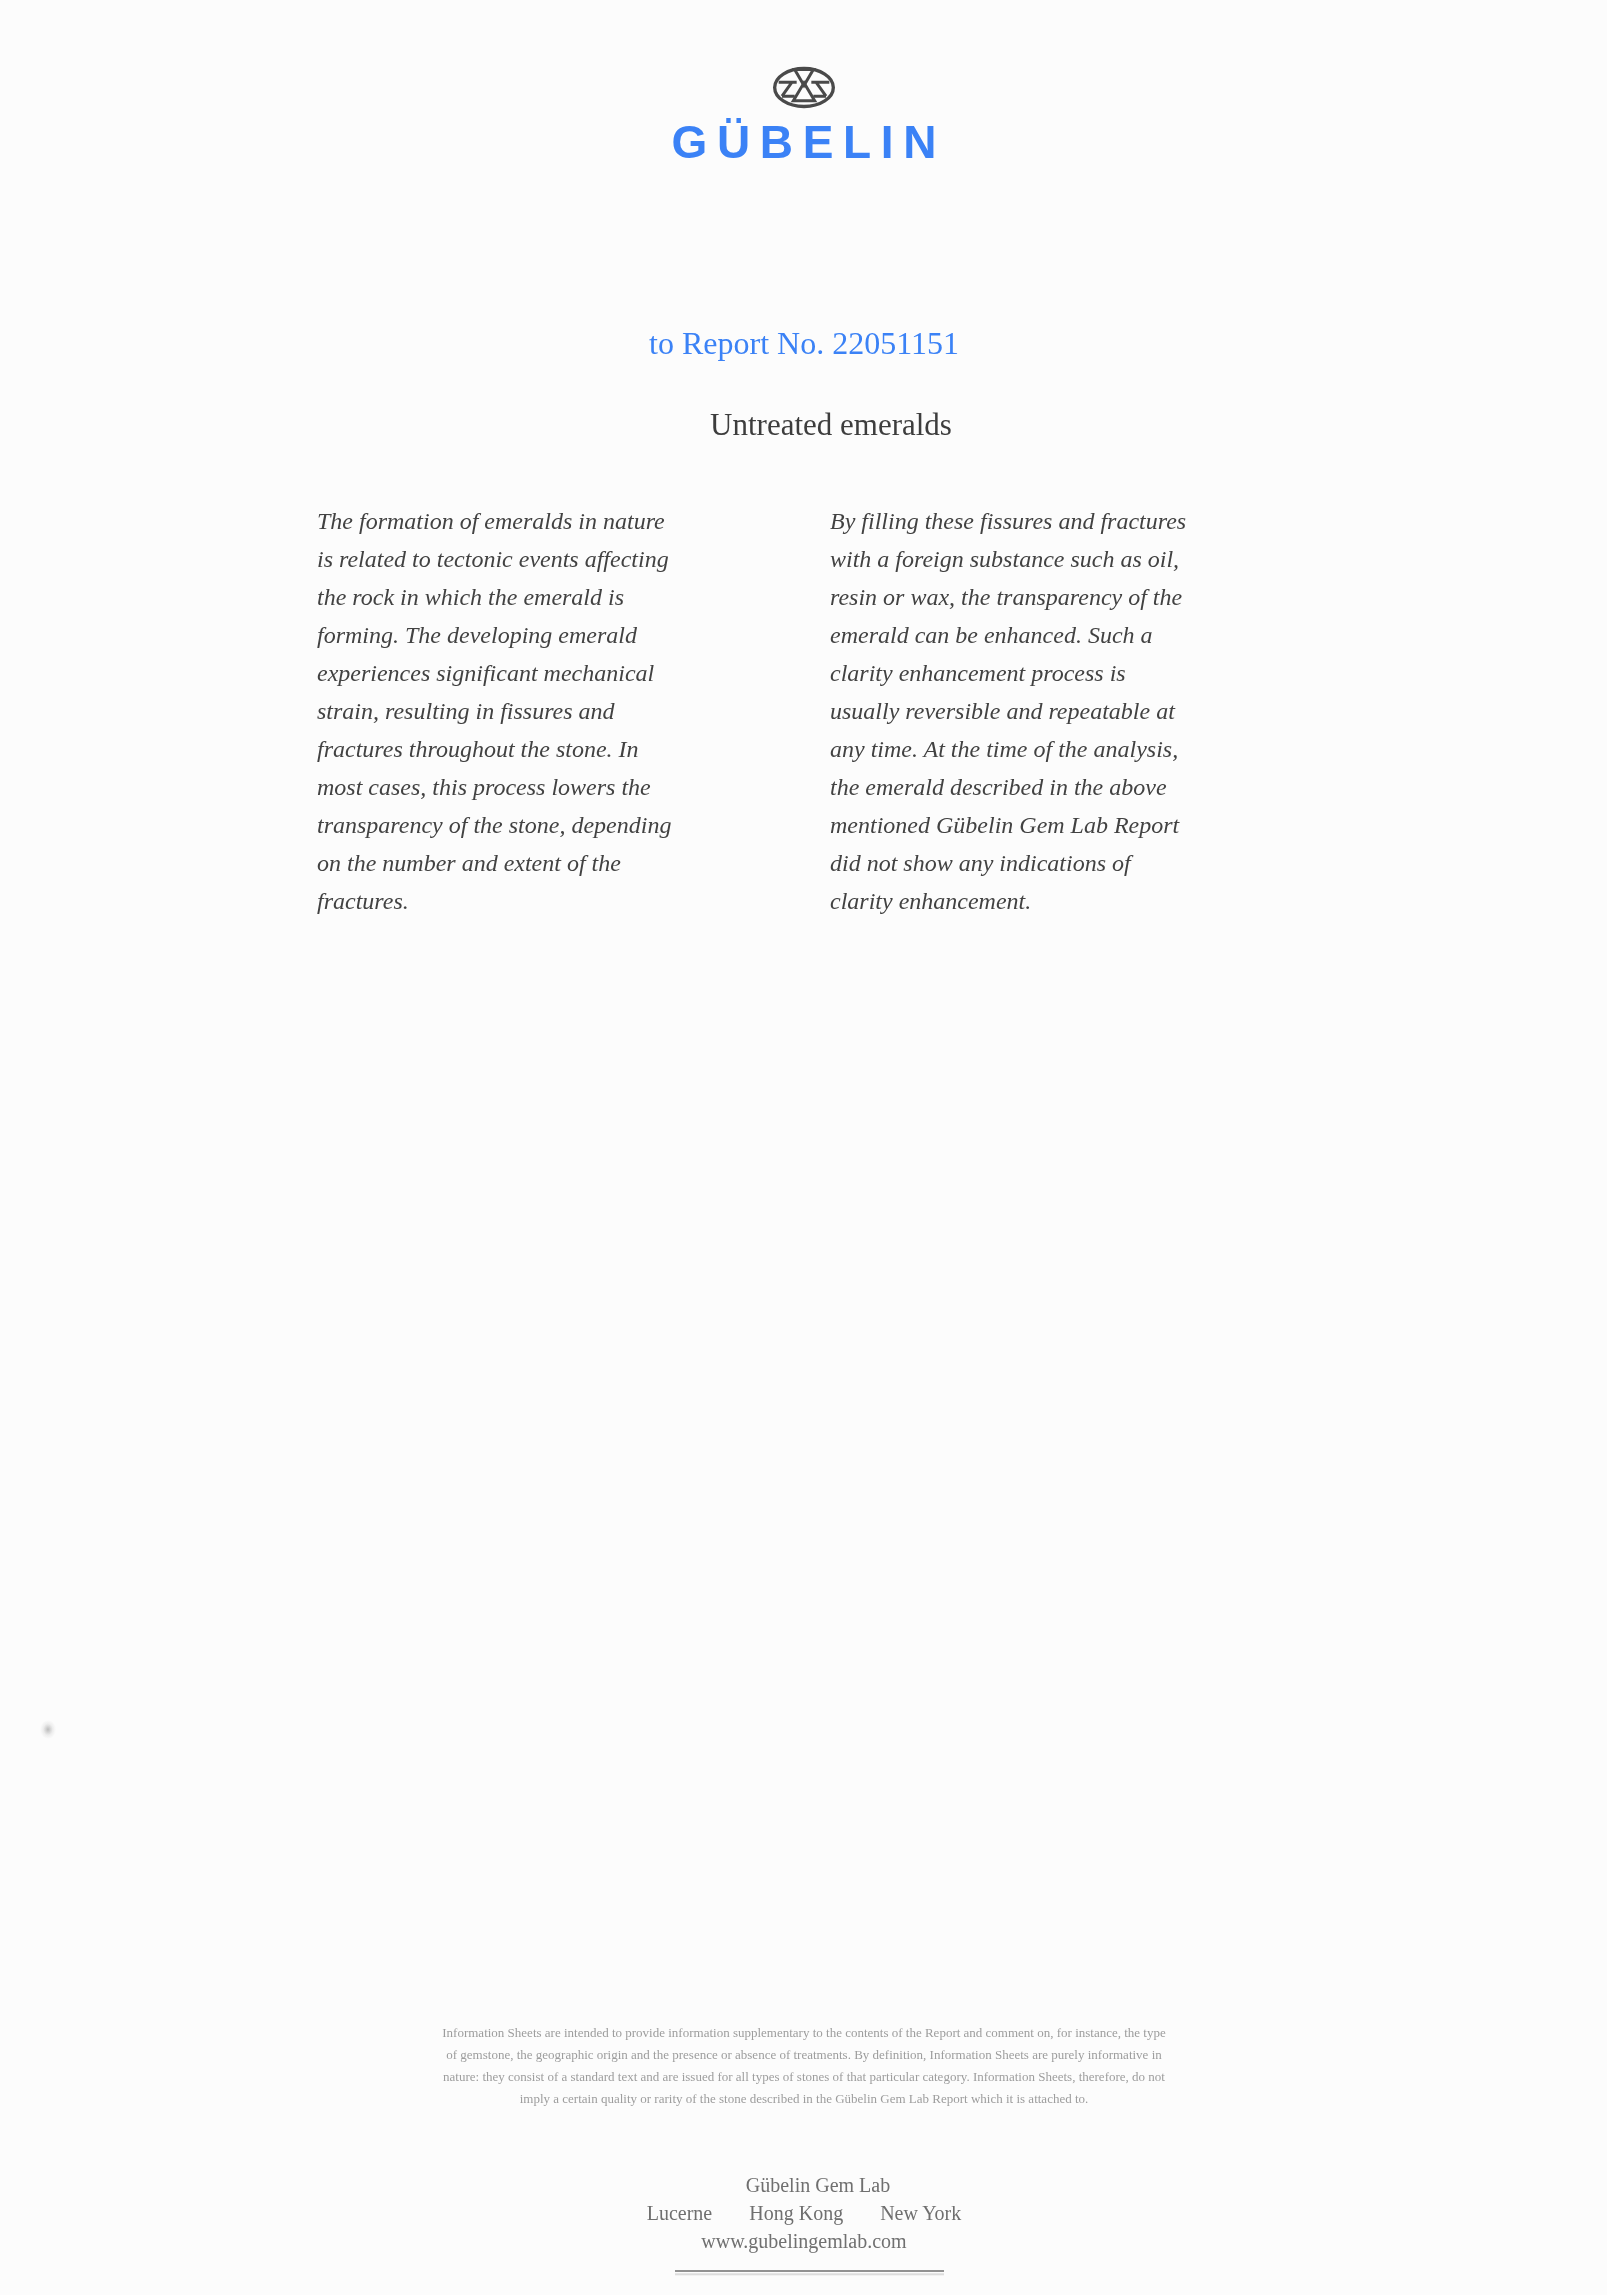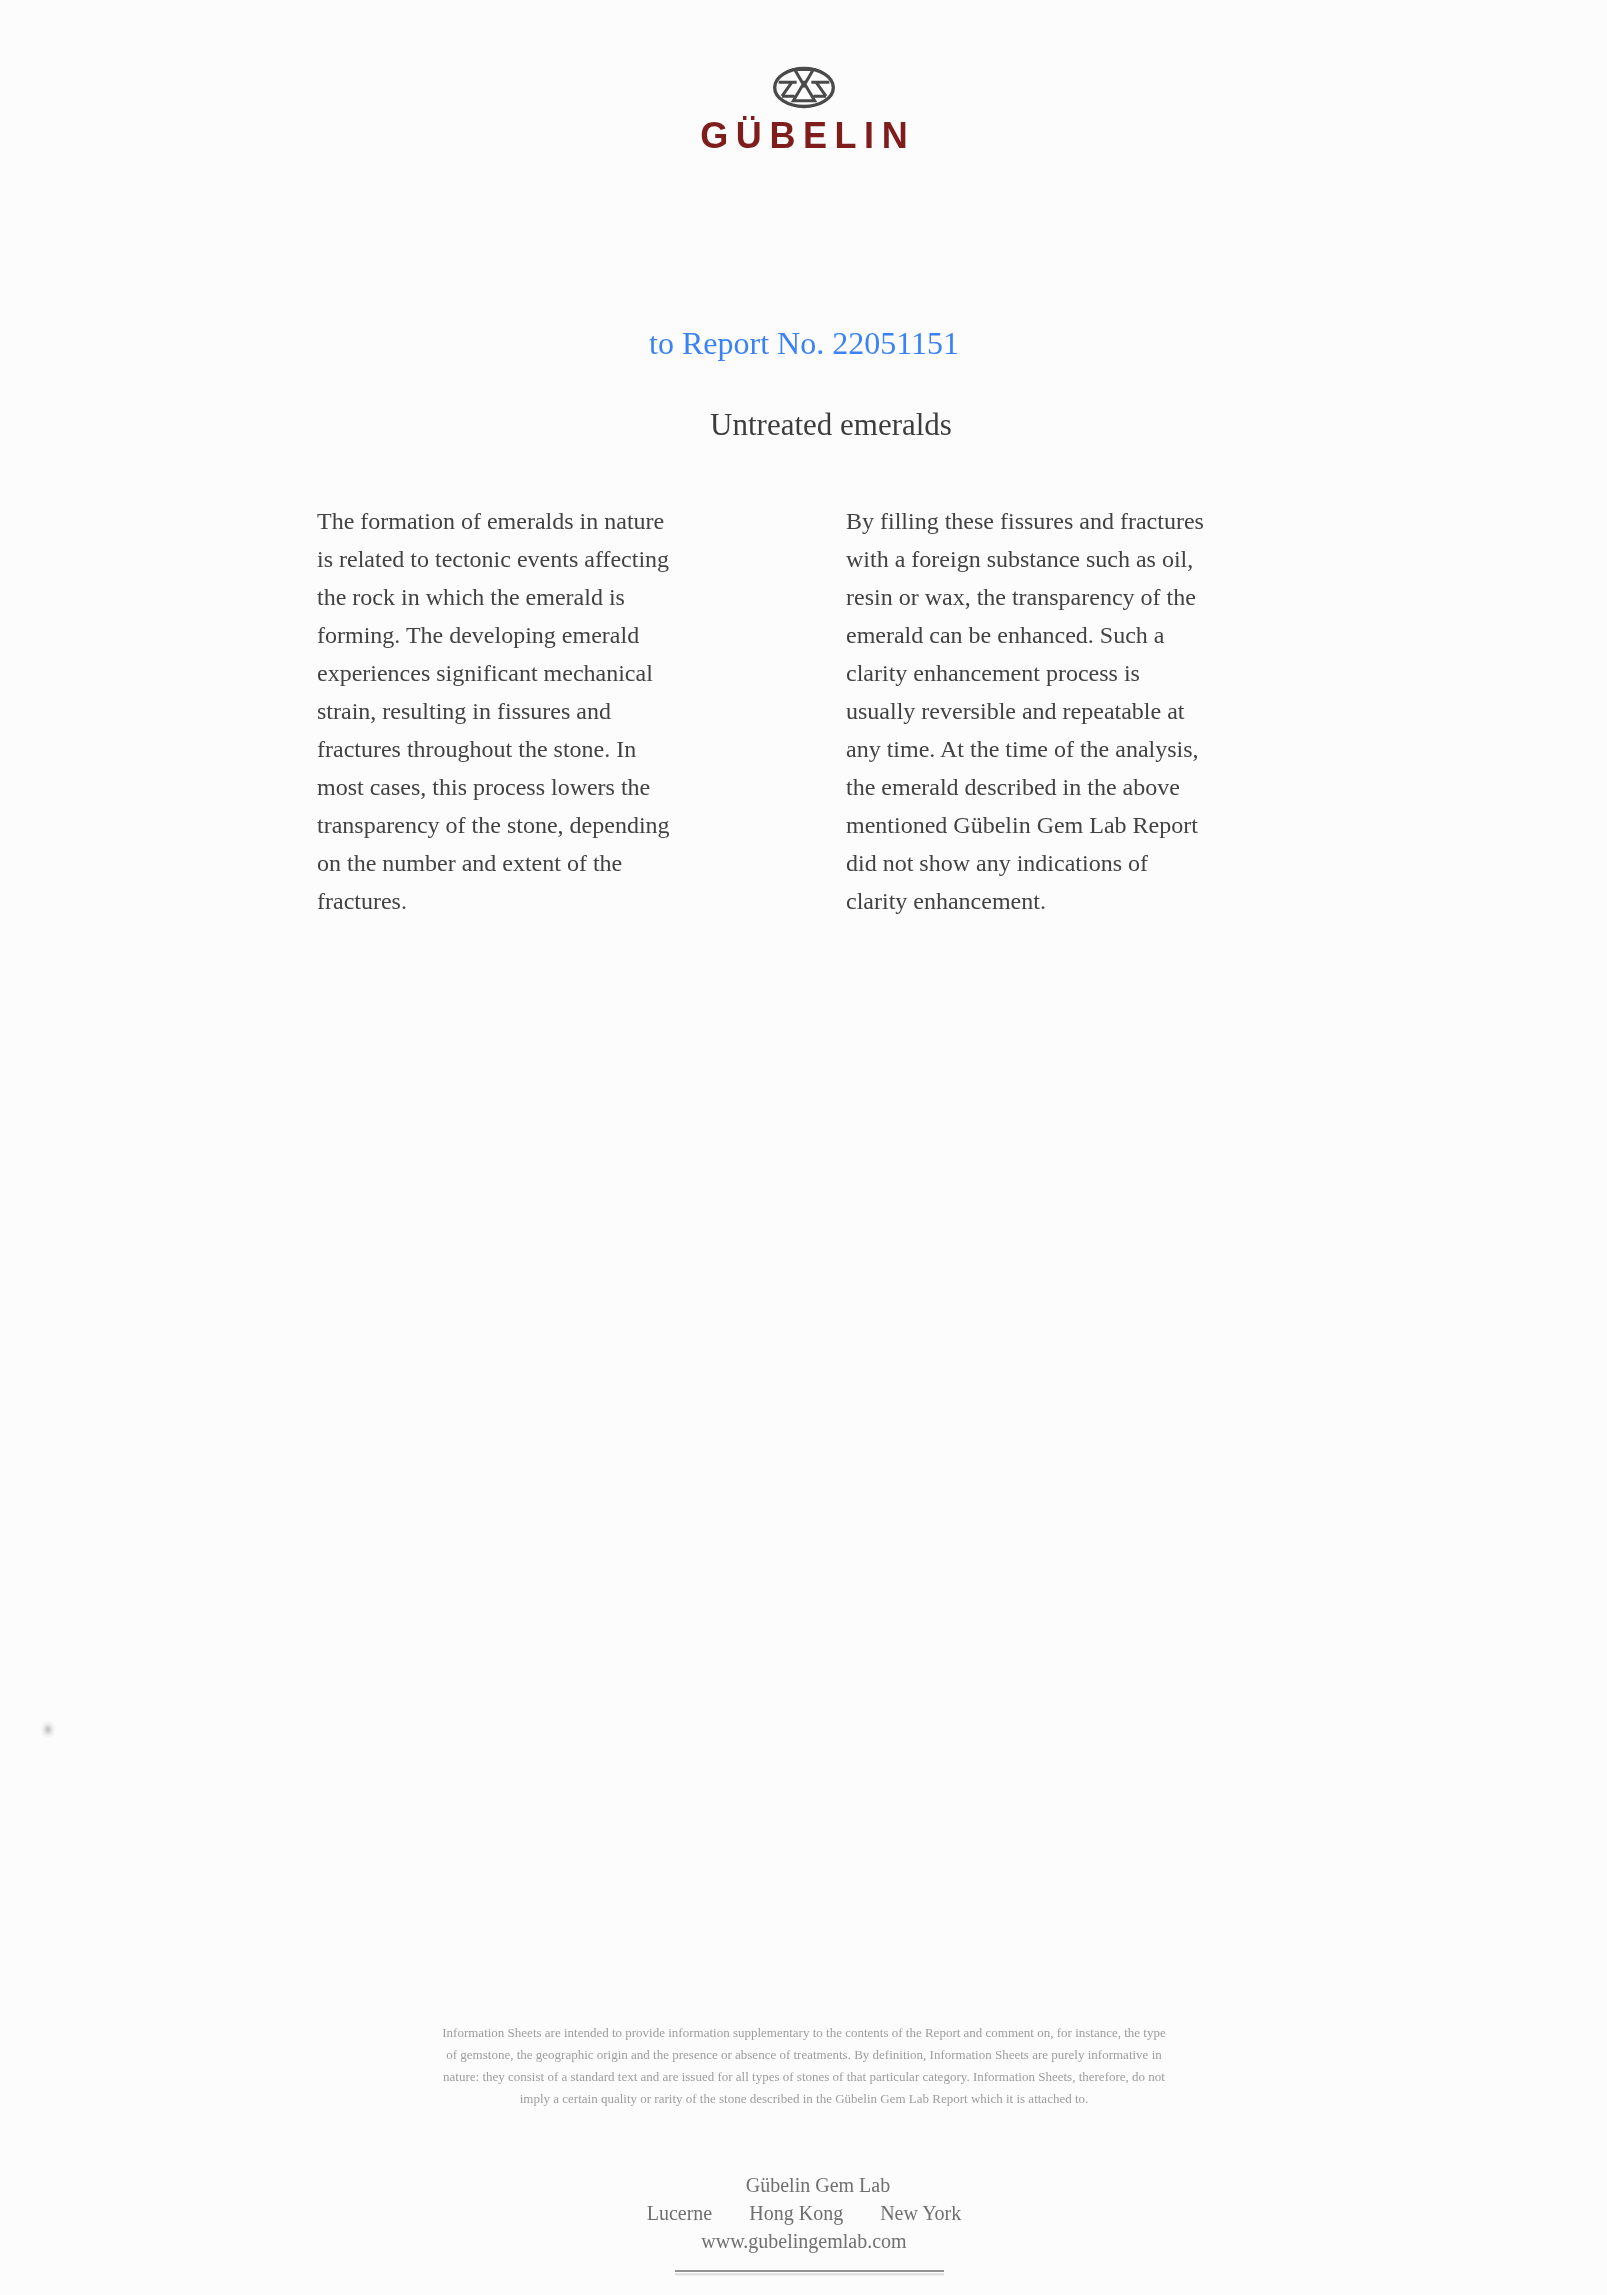--- a/index.html
+++ b/index.html
@@ -13,24 +13,24 @@
     font-family: "Liberation Serif", "DejaVu Serif", serif;
   }
 
   
   .brand { position: absolute; top: 56px; left: 0; width: 100%; text-align: center; }
   .logo { display: block; margin: 0 auto; width: 100px; height: 63px; }
   .wordmark {
     margin-top: -4px;
     font-family: "Liberation Sans", "DejaVu Sans", sans-serif;
     font-weight: 700;
-    font-size: 36px;
+    font-size: 46px;
     letter-spacing: 0.21em;
     text-indent: 0.21em;
-    color: #7f1d1d;
+    color: #3b82f6;
   }
 
   
   .doc-title {
     position: absolute; top: 257px; left: 0; width: 100%;
     margin: 0; text-align: center;
     font-weight: 400; font-size: 37px;
     letter-spacing: 0.36em; text-indent: 0.36em;
     color: #3c3c3c;
   }
@@ -40,21 +40,21 @@
   }
   .subject {
     position: absolute; top: 407px; left: 0; width: 100%;
     margin: 0; text-align: center;
     font-weight: 400; font-size: 31px; color: #3d3d3d; padding-left: 27px;
   }
 
   
   .columns {
     position: absolute; top: 502px; left: 317px;
-    display: flex; gap: 51px;
+    display: flex; gap: 35px; font-style: italic;
   }
   .col {
     margin: 0; width: 478px;
     font-size: 24px; line-height: 38px;
     color: #424242;
     white-space: pre;
   }
 
   
   .speck {

